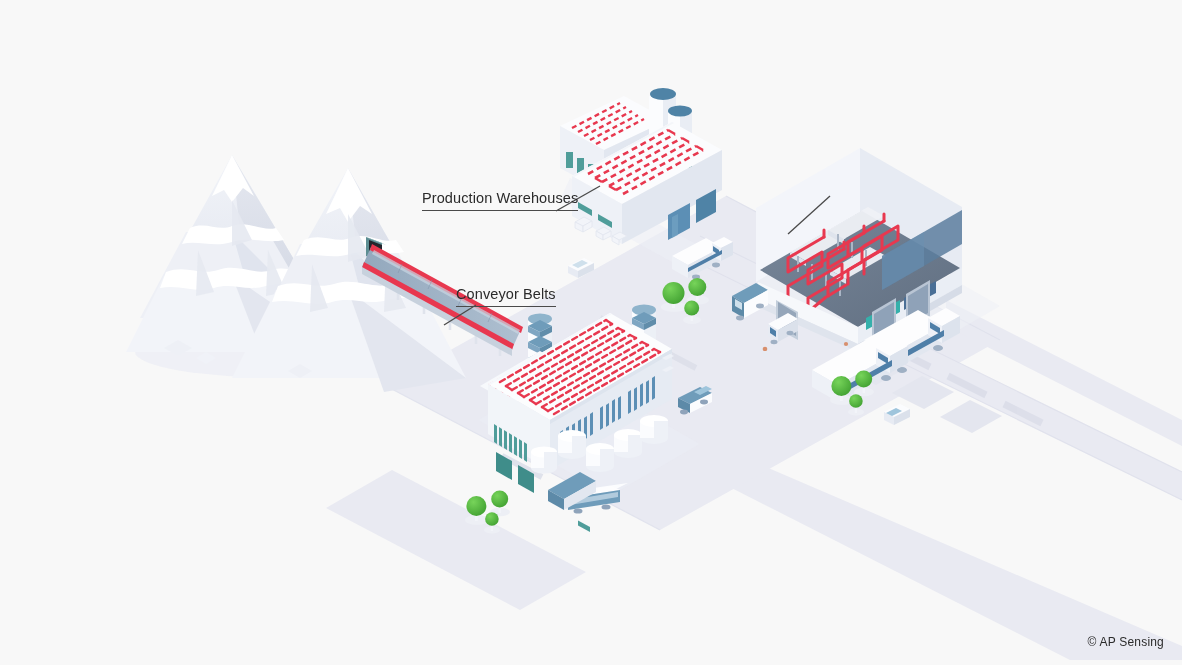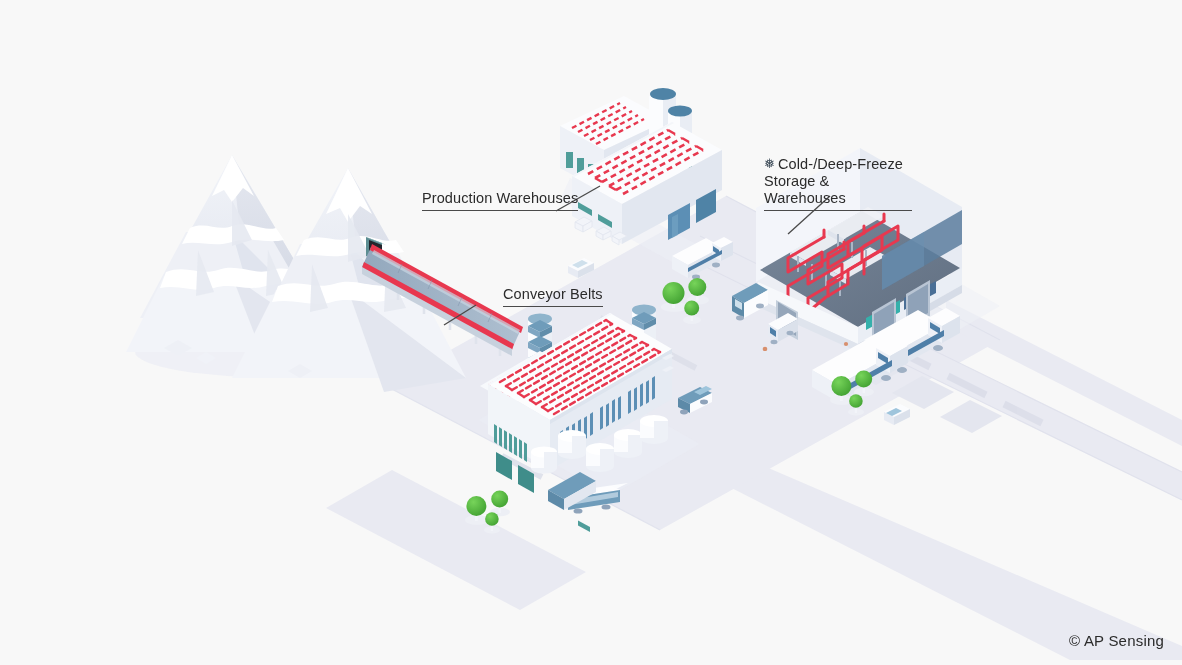--- a/index.html
+++ b/index.html
@@ -37,28 +37,28 @@
     border-bottom: 1.3px solid #4a4a4a;
   }
   .callout.two-line { white-space: normal; }
   .snow {
     color: #3c4a57;
     font-size: 13px;
     margin-right: 3px;
     vertical-align: 1px;
   }
   #label-production { left: 422px; top: 190px; }
-  #label-conveyor  { left: 503px; top: 286px; }
+  #label-conveyor  { left: 456px; top: 286px; }
   #label-cold      { left: 764px; top: 155px; width: 148px; }
 
   #copyright {
     position: absolute;
     right: 18px;
     bottom: 16px;
-    font-size: 15px;
+    font-size: 12px;
     color: #2b2b2b;
     letter-spacing: .2px;
   }
 </style>
 </head>
 <body>
 
 <div id="scene">
 
   <svg id="art" viewBox="0 0 1182 665" xmlns="http://www.w3.org/2000/svg">
@@ -675,20 +675,16 @@
   </svg>
 
   <div class="callout" id="label-production">
     <span>Production Warehouses</span>
   </div>
 
   <div class="callout" id="label-conveyor">
     <span>Conveyor Belts</span>
   </div>
 
-  <div class="callout two-line" id="label-cold">
-    <span class="snow">❅</span><span>Cold-/Deep-Freeze</span><br>
-    <span>Storage &amp; Warehouses</span>
-  </div>
 
   <div id="copyright">© AP Sensing</div>
 
 </div>
 
 </body></html>

